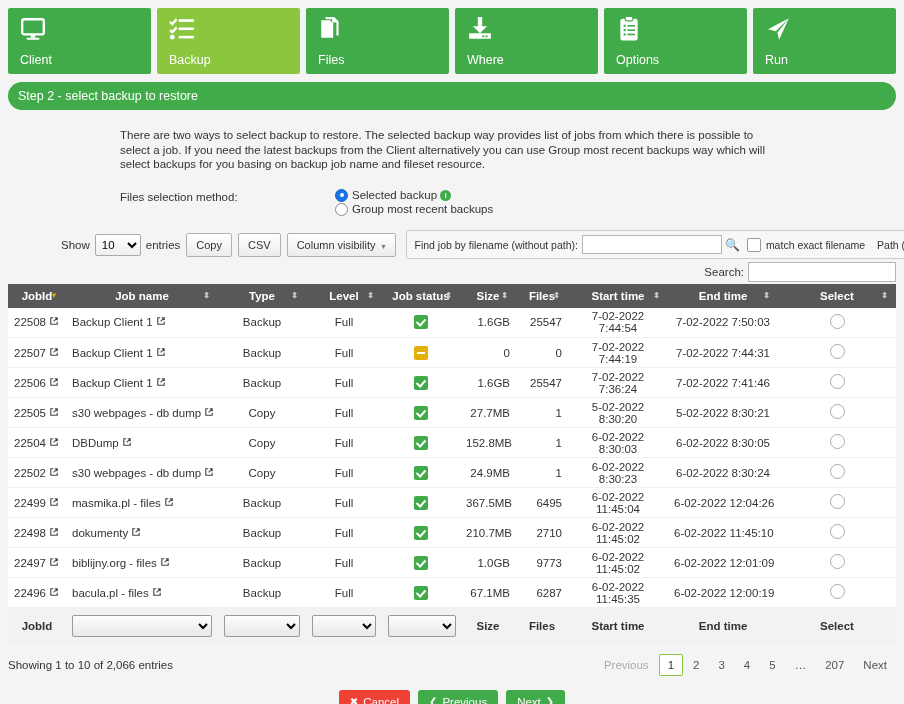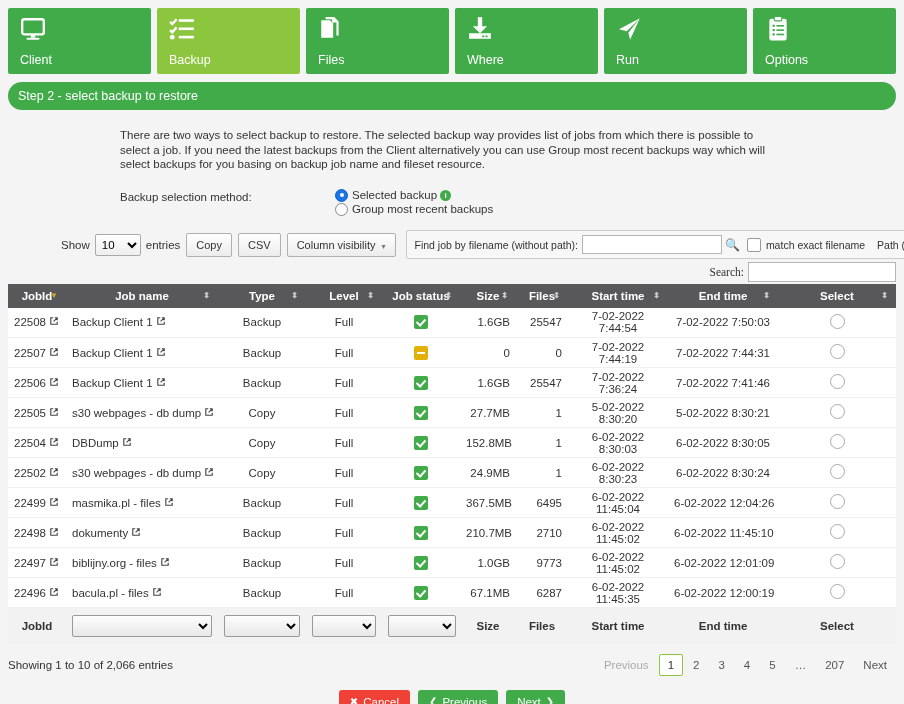--- a/index.html
+++ b/index.html
@@ -169,21 +169,21 @@
   .path-lbl { font-size: 10.5px; margin-right: 4px; white-space: nowrap; }
 
   
   .dt-search-row {
     padding: 0 8px;
     display: flex;
     justify-content: flex-end;
     align-items: center;
     height: 24px;
   }
-  .dt-search-row label { font-size: 11.5px; margin-right: 4px; font-family: Liberation Serif, serif; }
+  .dt-search-row label { font-size: 11.5px; margin-right: 4px; }
   .dt-search-row input {
     font-family: "Liberation Sans", sans-serif;
     font-size: 11.5px;
     width: 148px; height: 20px;
     border: 1px solid #b5b5b5;
     background: #fff;
     padding: 0 3px;
   }
 
   
@@ -407,55 +407,55 @@
       <span class="tile-icon">
         <svg viewBox="0 0 24 24">
             <rect x="10" y="1" width="4" height="9" fill="#fff"></rect>
             <path d="M5.5 9.5L12 16l6.5-6.5z" fill="#fff"></path>
             <path d="M2 16h20v5H2z" fill="#fff"></path>
             <rect x="14" y="18" width="2" height="1.6" fill="#41ab4a"></rect>
             <rect x="17" y="18" width="2" height="1.6" fill="#41ab4a"></rect>
           </svg>
       </span>
       <span class="tile-label">Where</span>
-    </div>
-
-    <div class="tile">
-      <span class="tile-icon">
-        <svg viewBox="0 0 24 24">
-            <path d="M22 2L2.8 12.2l7.1 1.9L22 2zM11.4 15.4l1.6 6.6L22 2 11.4 15.4z" fill="#fff"></path>
-          </svg>
-      </span>
-      <span class="tile-label">Run</span>
     </div>
 
     <div class="tile">
       <span class="tile-icon">
         <svg viewBox="0 0 24 24">
             <rect x="4" y="2.5" width="16" height="20" rx="2" fill="#fff"></rect>
             <rect x="8.5" y="0.5" width="7" height="4" rx="1" fill="#fff" stroke="#41ab4a" stroke-width="1"></rect>
             <rect x="7" y="8" width="2" height="2" fill="#41ab4a"></rect>
             <rect x="10.5" y="8.3" width="7" height="1.5" fill="#41ab4a"></rect>
             <rect x="7" y="12" width="2" height="2" fill="#41ab4a"></rect>
             <rect x="10.5" y="12.3" width="7" height="1.5" fill="#41ab4a"></rect>
             <rect x="7" y="16" width="2" height="2" fill="#41ab4a"></rect>
             <rect x="10.5" y="16.3" width="7" height="1.5" fill="#41ab4a"></rect>
           </svg>
       </span>
       <span class="tile-label">Options</span>
     </div>
+
+    <div class="tile">
+      <span class="tile-icon">
+        <svg viewBox="0 0 24 24">
+            <path d="M22 2L2.8 12.2l7.1 1.9L22 2zM11.4 15.4l1.6 6.6L22 2 11.4 15.4z" fill="#fff"></path>
+          </svg>
+      </span>
+      <span class="tile-label">Run</span>
+    </div>
   </div>
 
   <div class="step-banner">Step 2 - select backup to restore</div>
 
   <div class="intro">
     <div class="intro-text">There are two ways to select backup to restore. The selected backup way provides list of jobs from which there is possible to select a job. If you need the latest backups from the Client alternatively you can use Group most recent backups way which will select backups for you basing on backup job name and fileset resource.</div>
 
     <div class="method-row">
-      <div class="method-label">Backup selection method:</div>
+      <div class="method-label">Files selection method:</div>
       <div class="radio-group">
         <div class="radio-opt">
           <span class="radio checked"></span>
           <span class="radio-text">
             <span>Selected backup</span><span class="info-badge">i</span>
           </span>
         </div>
         <div class="radio-opt">
           <span class="radio"></span>
           <span class="radio-text">Group most recent backups</span>

